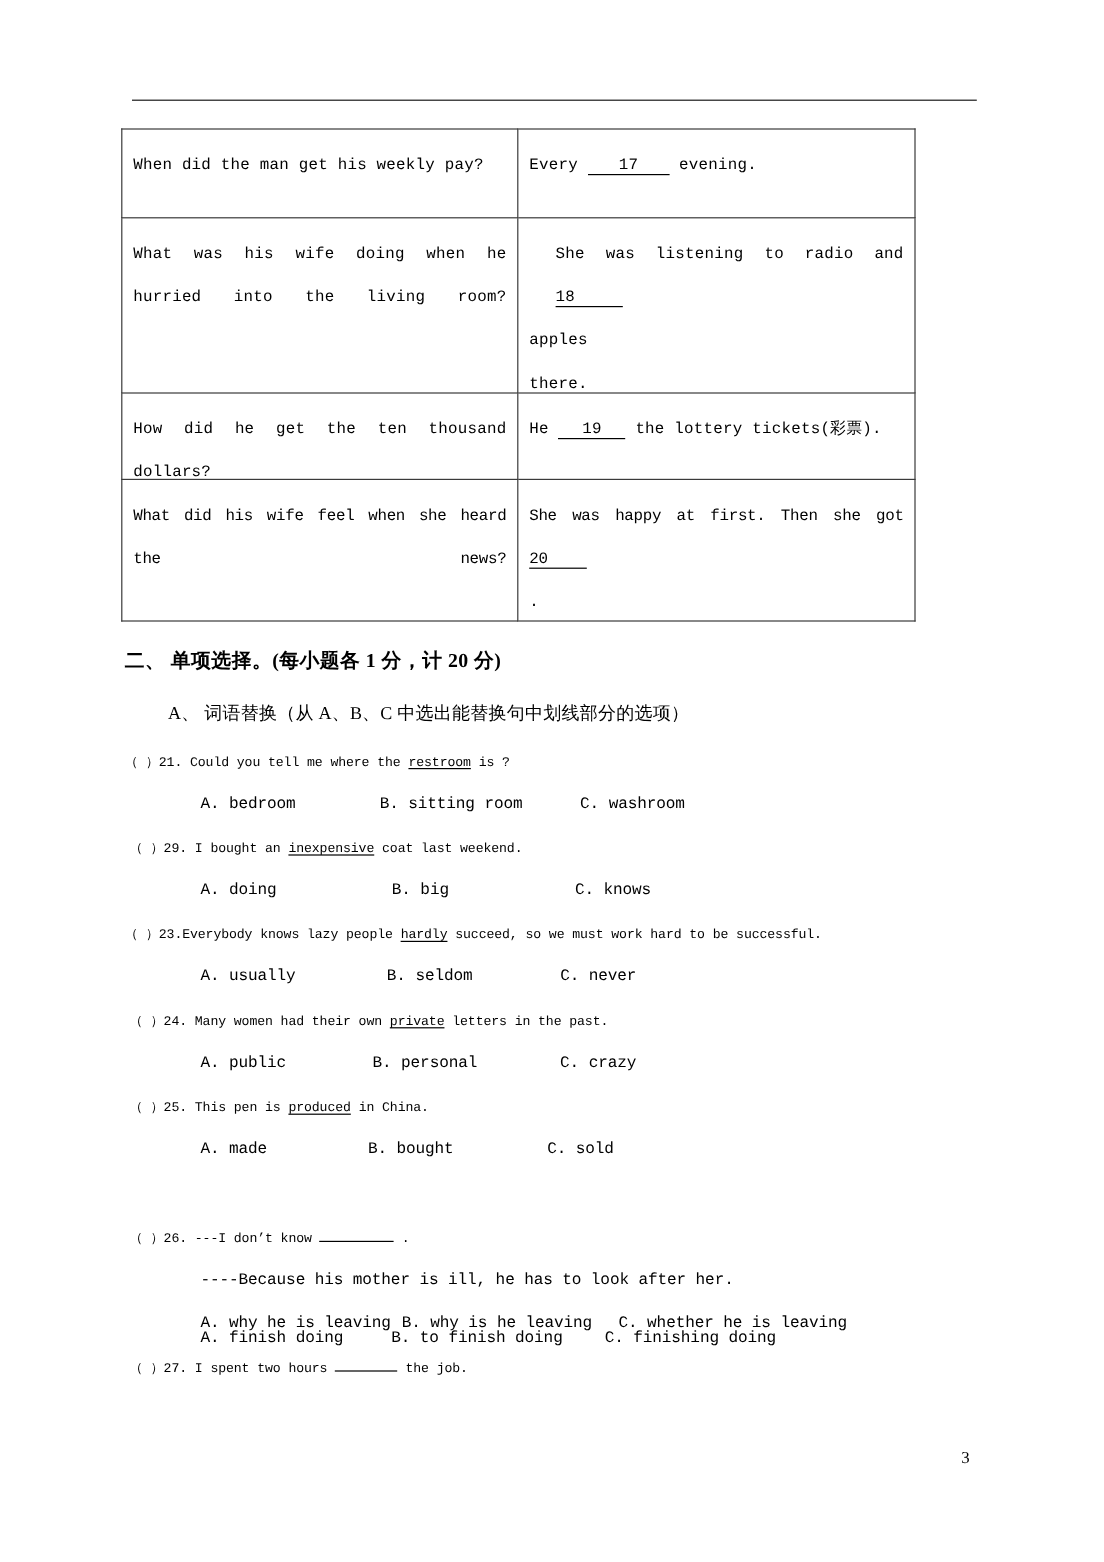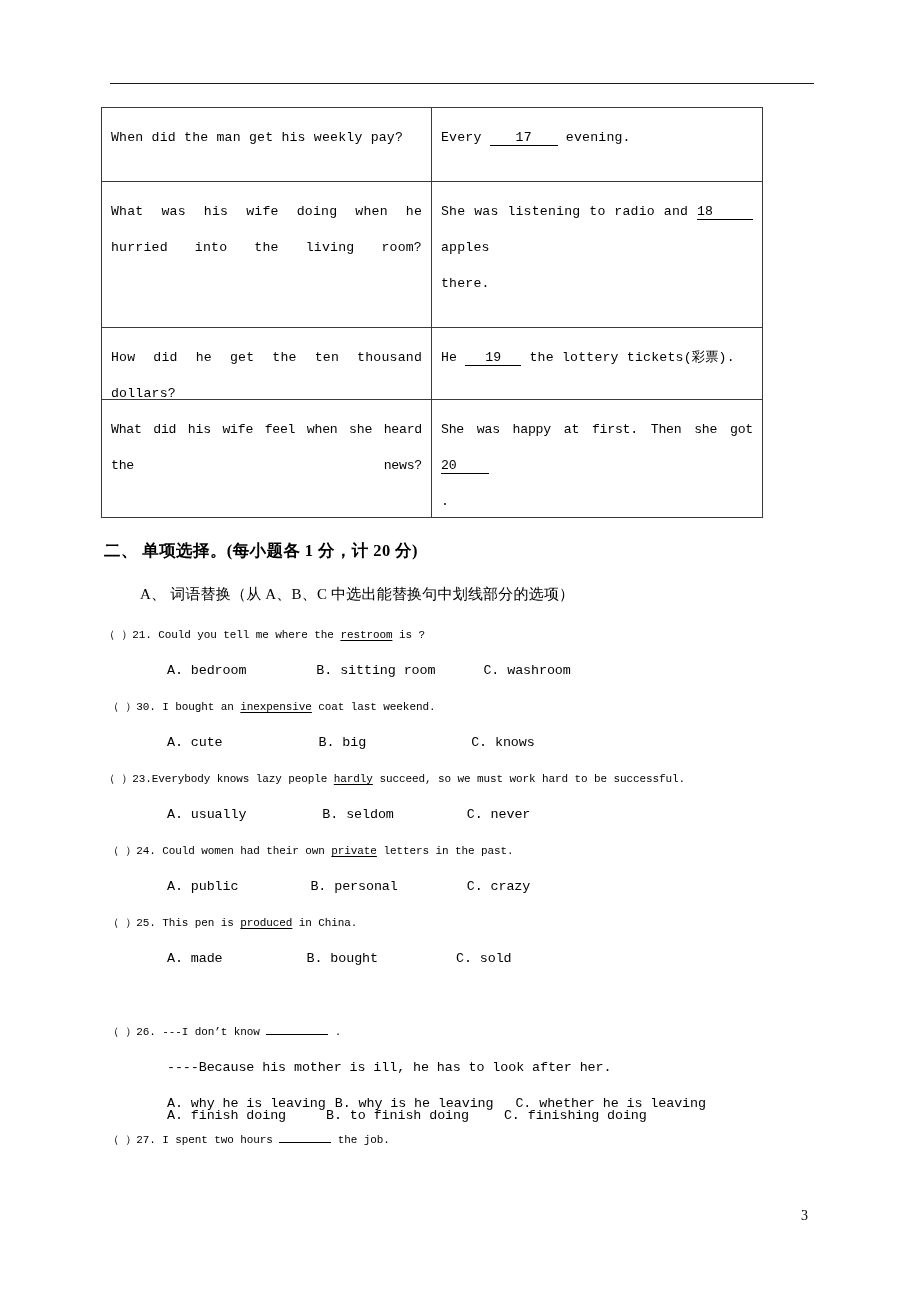--- a/index.html
+++ b/index.html
@@ -171,21 +171,21 @@
           </div>
         </td>
       </tr>
 
       <tr class="r2">
         <td class="col-q">
           <div class="cell-inner just">What was his wife doing when he hurried into the living room?</div>
         </td>
         <td class="col-a">
           <div class="cell-inner">
-            <div class="just" style="line-height:36px;">
+            <div class="just" style="line-height:36px;margin-left:22px;">
               <span>She was listening to radio and</span>
               <span class="blank blank-18">18</span>
             </div>
             <div>apples</div>
             <div>there.</div>
           </div>
         </td>
       </tr>
 
       <tr class="r3">
@@ -218,27 +218,27 @@
     </tbody>
   </table>
 
   <div class="section-heading">二、 单项选择。(每小题各 1 分，计 20 分)</div>
 
   <div class="sub-heading sub-a">A、 词语替换（从 A、B、C 中选出能替换句中划线部分的选项）</div>
 
   <div class="qline" style="top:627px;"><span>（ ）</span><span>21.</span><span> Could you tell me where the </span><span class="u">restroom</span><span> is ?</span></div>
   <div class="optline" style="top:663px;"><span>A. bedroom</span><span class="opt-gap-1"></span><span>B. sitting room</span><span class="opt-gap-2" style="width:48px;"></span><span>C. washroom</span></div>
 
-  <div class="qline" style="top:699px; left:108px;"><span>（ ）</span><span>30.</span><span> I bought an </span><span class="u">inexpensive</span><span> coat last weekend.</span></div>
-  <div class="optline" style="top:735px;"><span>A. cute</span><span class="opt-gap-1" style="width:96px;"></span><span>B. big</span><span class="opt-gap-2" style="width:105px;"></span><span>C. knows</span></div>
+  <div class="qline" style="top:699px; left:108px;"><span>（ ）</span><span>29.</span><span> I bought an </span><span class="u">inexpensive</span><span> coat last weekend.</span></div>
+  <div class="optline" style="top:735px;"><span>A. doing</span><span class="opt-gap-1" style="width:96px;"></span><span>B. big</span><span class="opt-gap-2" style="width:105px;"></span><span>C. knows</span></div>
 
   <div class="qline" style="top:771px;"><span>（ ）</span><span>23.</span><span>Everybody knows lazy people </span><span class="u">hardly</span><span> succeed, so we must work hard to be successful.</span></div>
   <div class="optline" style="top:807px;"><span>A. usually</span><span class="opt-gap-1" style="width:76px;"></span><span>B. seldom</span><span class="opt-gap-2" style="width:73px;"></span><span>C. never</span></div>
 
-  <div class="qline" style="top:843px; left:108px;"><span>（ ）</span><span>24.</span><span> Could women had their own </span><span class="u">private</span><span> letters in the past.</span></div>
+  <div class="qline" style="top:843px; left:108px;"><span>（ ）</span><span>24.</span><span> Many women had their own </span><span class="u">private</span><span> letters in the past.</span></div>
   <div class="optline" style="top:879px;"><span>A. public</span><span class="opt-gap-1" style="width:72px;"></span><span>B. personal</span><span class="opt-gap-2" style="width:69px;"></span><span>C. crazy</span></div>
 
   <div class="qline" style="top:915px; left:108px;"><span>（ ）</span><span>25.</span><span> This pen is </span><span class="u">produced</span><span> in China.</span></div>
   <div class="optline" style="top:951px;"><span>A. made</span><span class="opt-gap-1" style="width:84px;"></span><span>B. bought</span><span class="opt-gap-2" style="width:78px;"></span><span>C. sold</span></div>
 
 
   <div class="qline" style="top:1024px; left:108px;"><span>（ ）</span><span>26.</span><span> ---I don’t know </span><span class="inline-blank ib-26"></span><span> .</span></div>
   <div class="contline" style="top:1060px;">----Because his mother is ill, he has to look after her.</div>
   <div class="optline" style="top:1096px;"><span>A. why he is leaving</span><span class="opt-gap-1" style="width:9px;"></span><span>B. why is he leaving</span><span class="opt-gap-2" style="width:22px;"></span><span>C. whether he is leaving</span></div>
 

